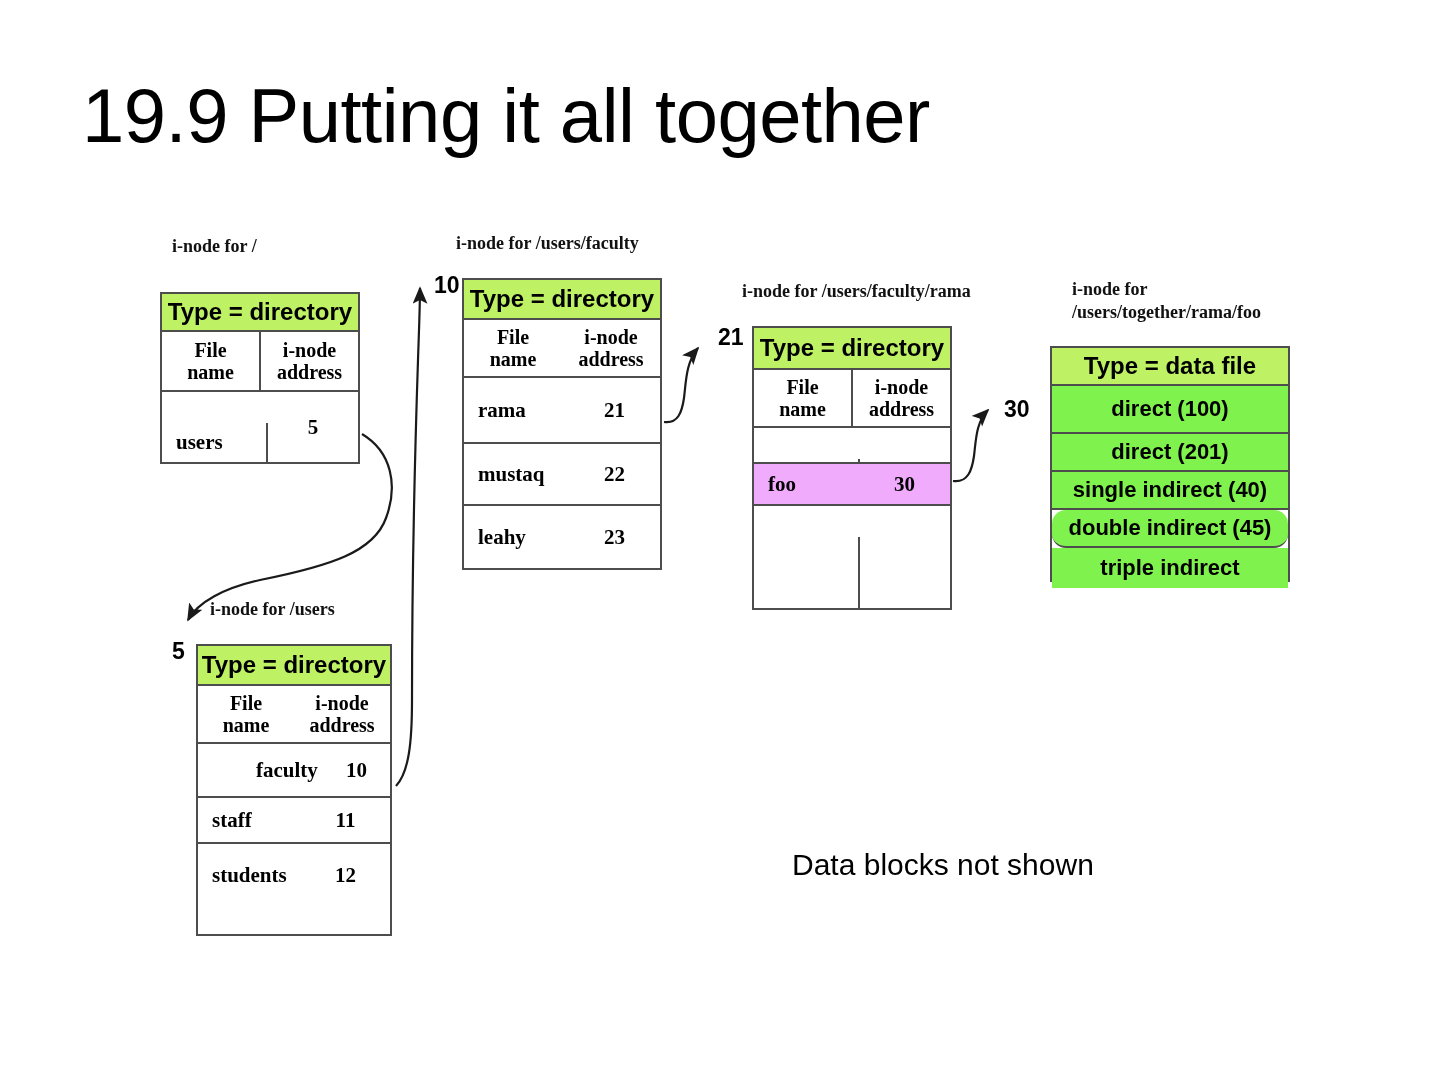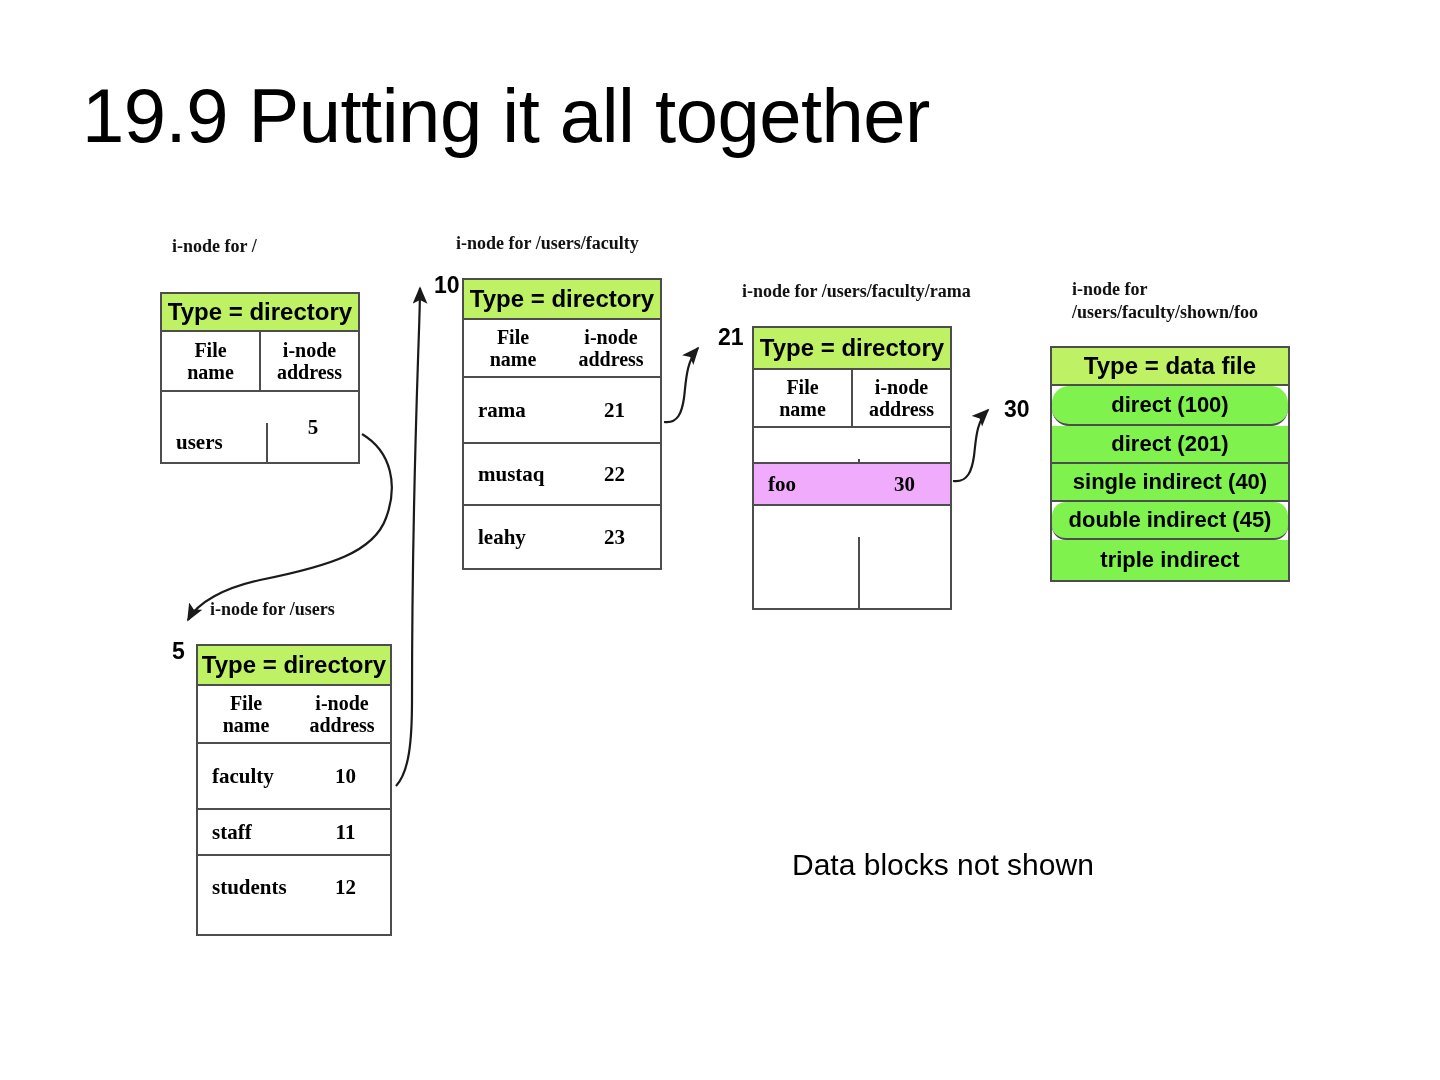--- a/index.html
+++ b/index.html
@@ -239,46 +239,46 @@
     <div class="c-name">foo</div>
     <div class="c-addr">30</div>
   </div>
   <div class="ent-row last" style="height:102px;">
     <div class="c-name divided"></div>
     <div class="c-addr"></div>
   </div>
 </div>
 
 <div class="node-caption" style="left:1072px; top:278px;">i-node for
-/users/faculty/shown/foo</div>
+/users/together/rama/foo</div>
 
 <div class="addr-label" style="left:1004px; top:396px;">30</div>
 
 <div class="inode-box" style="left:1050px; top:346px; width:240px; height:236px;">
   <div class="inode-type" style="height:38px;">Type = data file</div>
-  <div class="blk-row" style="height:40px;border-radius:17px;">direct (100)</div>
+  <div class="blk-row" style="height:48px;">direct (100)</div>
   <div class="blk-row" style="height:38px;">direct (201)</div>
   <div class="blk-row" style="height:38px;">single indirect (40)</div>
   <div class="blk-row" style="height:38px;border-radius:14px;">double indirect (45)</div>
   <div class="blk-row last" style="height:40px;">triple indirect</div>
 </div>
 
 <div class="node-caption" style="left:210px; top:598px;">i-node for /users</div>
 
 <div class="addr-label" style="left:172px; top:638px;">5</div>
 
 <div class="inode-box" style="left:196px; top:644px; width:196px; height:292px;">
   <div class="inode-type" style="height:40px;">Type = directory</div>
   <div class="col-head" style="height:58px;">
     <div class="ch">File
 name</div>
     <div class="ch">i-node
 address</div>
   </div>
-  <div class="ent-row" style="height:66px;">
+  <div class="ent-row" style="height:54px;padding-left:44px;">
     <div class="c-name">faculty</div>
     <div class="c-addr">10</div>
   </div>
   <div class="ent-row" style="height:46px;">
     <div class="c-name">staff</div>
     <div class="c-addr">11</div>
   </div>
   <div class="ent-row last" style="height:62px;">
     <div class="c-name">students</div>
     <div class="c-addr">12</div>

